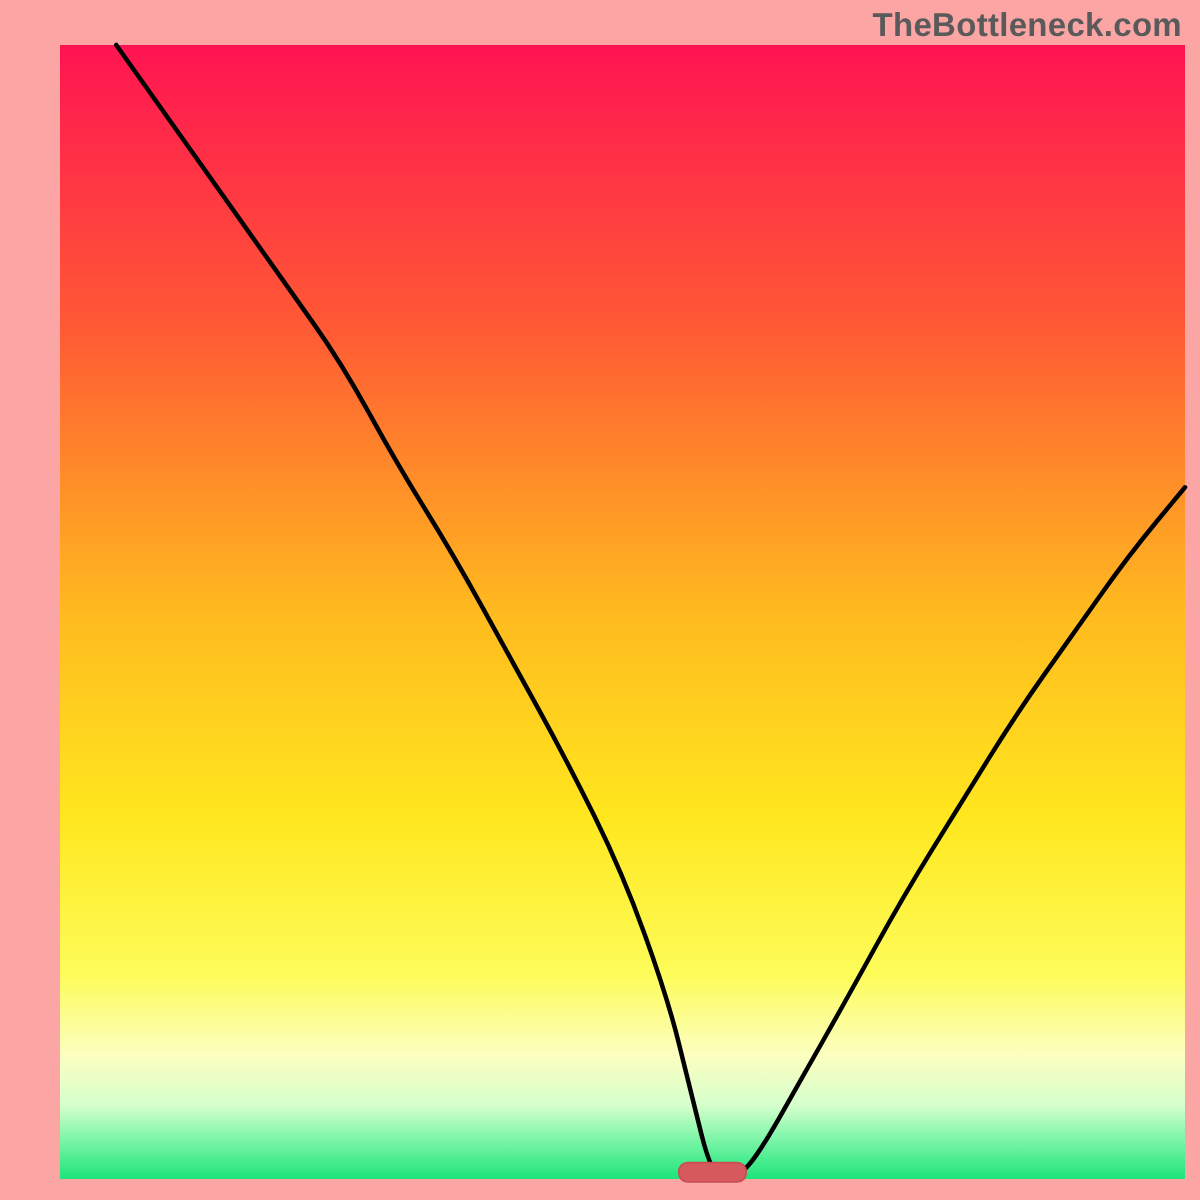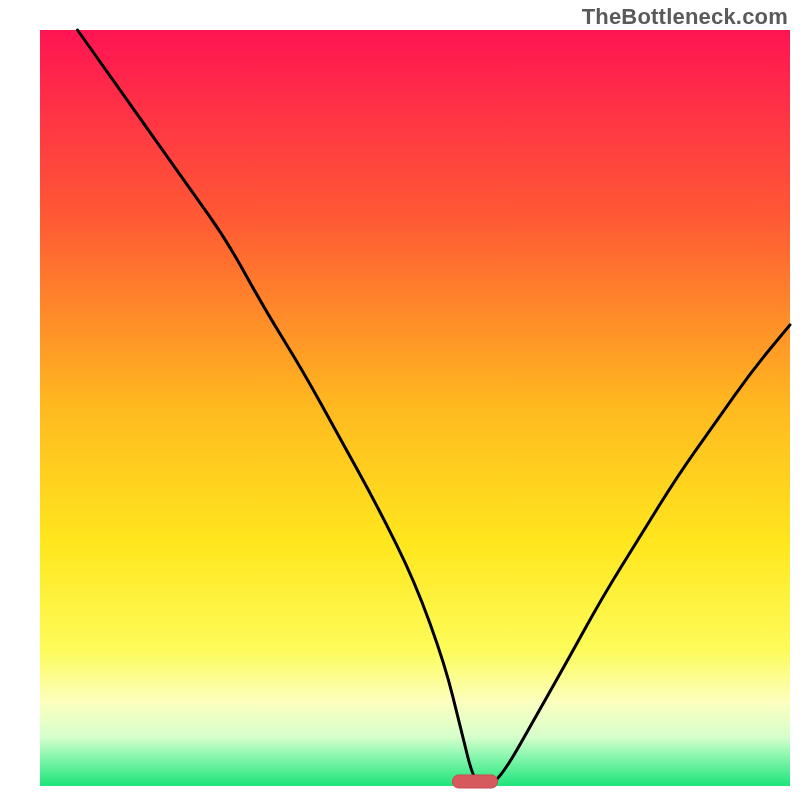--- a/index.html
+++ b/index.html
@@ -7,21 +7,21 @@
     padding: 0;
     width: 800px;
     height: 800px;
     background: #000;
     overflow: hidden;
   }
   .frame {
     position: relative;
     width: 800px;
     height: 800px;
-    background: #ffffff;
+    background: #fca5a5;
   }
   .watermark {
     position: absolute;
     top: 4px;
     right: 12px;
     font-family: Arial, Helvetica, sans-serif;
     font-size: 22px;
     font-weight: bold;
     color: #5a5a5a;
     letter-spacing: 0.2px;

